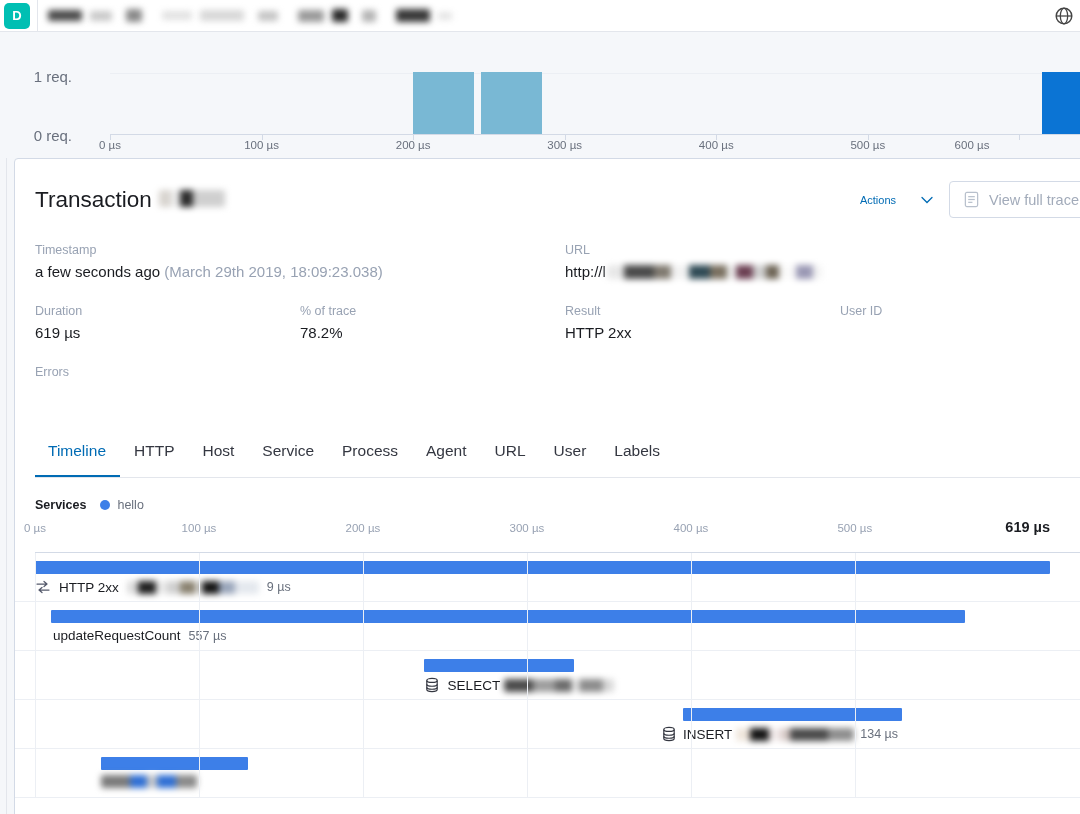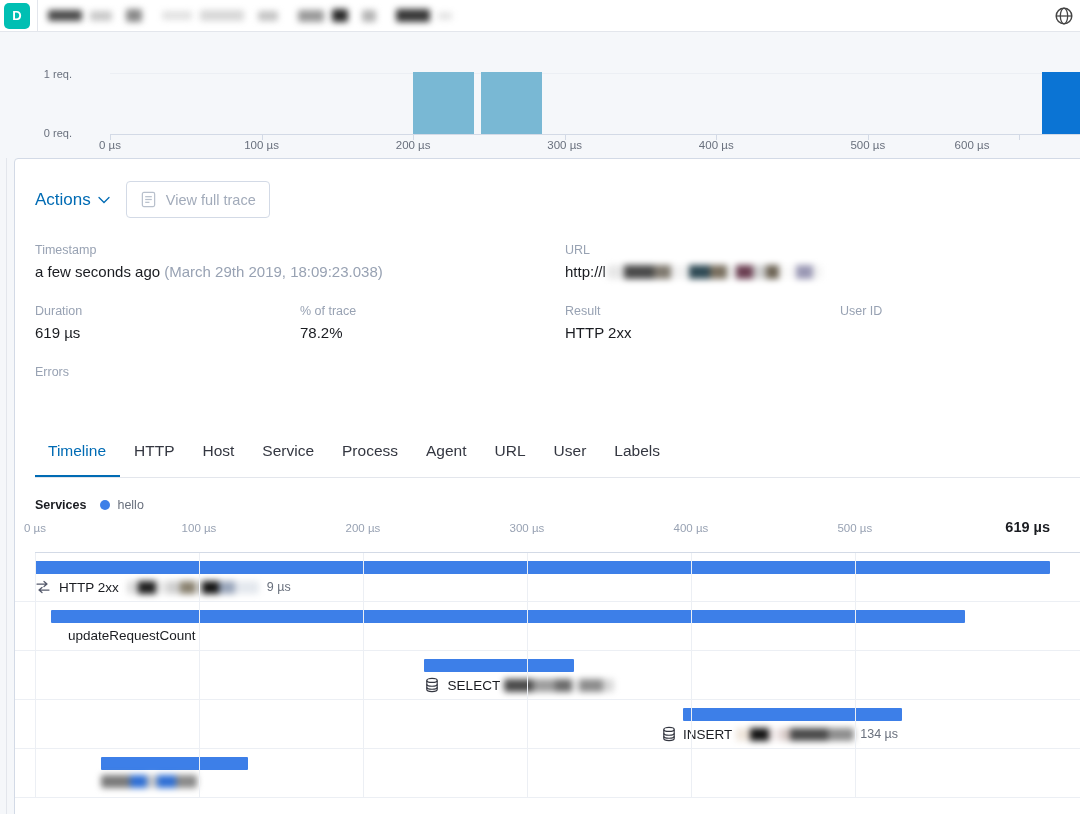--- a/index.html
+++ b/index.html
@@ -36,21 +36,21 @@
     border-radius: 2px;
   }
   .globe-icon { position: absolute; right: 5px; top: 5px; width: 22px; height: 22px; }
 
   
   .histo-wrap {
     position: absolute; top: 33px; left: 0; width: 1080px; height: 113px;
     background: #f5f7fa;
   }
   .histo-ylabel {
-    position: absolute; font-size: 11px; color: #69707d;
+    position: absolute; font-size: 15px; color: #69707d;
     text-align: right; width: 60px;
   }
   .histo-plot {
     position: absolute; left: 110px; top: 40px; width: 970px; height: 62px;
     border-bottom: 1px solid #d3dae6;
   }
   .histo-topline {
     position: absolute; left: 110px; top: 40px; width: 970px;
     height: 1px; background: #eceff4;
   }
@@ -79,21 +79,21 @@
   .card-head {
     display: flex; align-items: center; justify-content: space-between;
     padding: 22px 0 0 20px;
   }
   .tx-title {
     font-size: 22.5px; color: #1a1c21; font-weight: normal;
     display: flex; align-items: baseline; gap: 7px;
   }
   .head-actions { display: flex; align-items: center; gap: 16px; padding-right: 0px; }
   .actions-btn {
-    color: #006bb4; font-size: 17px; display: flex; align-items: center; gap: 7px;
+    color: #006bb4; font-size: 11px; display: flex; align-items: center; gap: 25px;
     cursor: pointer;
   }
   .chev { width: 12px; height: 8px; }
   .viewtrace-btn {
     display: flex; align-items: center; gap: 9px;
     border: 1px solid #d3dae6; border-radius: 4px;
     height: 37px; padding: 0 13px;
     color: #a2abba; font-size: 14.5px; background: #fff;
   }
 
@@ -224,20 +224,24 @@
     <div class="htick-mark" style="left: 716.25px;"></div>
     <div class="htick-mark" style="left: 867.812px;"></div>
     <div class="htick-mark" style="left: 1019.38px;"></div>
   </div>
 
 <div class="scroll-left"></div>
 
 <div class="card">
 
   <div class="card-head">
+    <div class="tx-title">
+      <span>Transaction</span>
+      <span class="blur" style="width:66px;height:17px;background:linear-gradient(90deg,#d8d4cf 0 18%,#eee 18% 32%,#2b2b2b 32% 52%,#cfcfcf 52% 100%);"></span>
+    </div>
     <div class="head-actions">
       <div class="actions-btn">
         <span>Actions</span>
         <svg class="chev" viewBox="0 0 12 8">
           <path d="M1 1.5 L6 6.5 L11 1.5" fill="none" stroke="#006bb4" stroke-width="1.3" stroke-linecap="round"></path>
         </svg>
       </div>
       <div class="viewtrace-btn">
         <svg width="17" height="17" viewBox="0 0 18 18">
           <rect x="2.5" y="1.5" width="13" height="15" rx="1.6" fill="none" stroke="#b8c0cc" stroke-width="1.3"></rect>
@@ -333,21 +337,21 @@
               <path d="M2 5 H12 M9 2.5 L12 5 L9 7.5" fill="none" stroke="#54596b" stroke-width="1.25" stroke-linecap="round" stroke-linejoin="round"></path>
               <path d="M14 11 H4 M7 8.5 L4 11 L7 13.5" fill="none" stroke="#54596b" stroke-width="1.25" stroke-linecap="round" stroke-linejoin="round"></path>
             </svg>
             <span>HTTP 2xx</span>
             <span class="blur" style="width: 132px; height: 13px; background: linear-gradient(90deg, rgb(220, 220, 220) 0px, rgb(220, 220, 220) 8%, rgb(31, 31, 31) 8%, rgb(31, 31, 31) 22%, rgb(234, 234, 234) 22%, rgb(234, 234, 234) 30%, rgb(207, 207, 207) 30%, rgb(207, 207, 207) 40%, rgb(138, 130, 112) 40%, rgb(138, 130, 112) 52%, rgb(240, 240, 240) 52%, rgb(240, 240, 240) 57%, rgb(20, 20, 20) 57%, rgb(20, 20, 20) 70%, rgb(154, 166, 187) 70%, rgb(154, 166, 187) 82%, rgb(228, 232, 238) 82%, rgb(228, 232, 238) 100%);"></span>
             <span class="row-dur">9 µs</span>
           </div>
         </div>
         <div class="row">
           <div class="bar" style="left: 36.3974px; width: 913.336px;"></div>
-          <div class="row-label" style="left: 53px; flex-direction: column;">
+          <div class="row-label" style="left: 38px;">
             <span>updateRequestCount</span>
             <span class="row-dur">557 µs</span>
           </div>
         </div>
         <div class="row">
           <div class="bar" style="left: 408.619px; width: 150.856px;"></div>
           <div class="row-label" style="left: 408.619px;">
             <svg class="icon-sq" viewBox="0 0 16 16">
               <ellipse cx="8" cy="3.4" rx="5.2" ry="2" fill="none" stroke="#343741" stroke-width="1.15"></ellipse>
               <path d="M2.8 3.4 V12.6 C2.8 13.7 5.1 14.6 8 14.6 C10.9 14.6 13.2 13.7 13.2 12.6 V3.4" fill="none" stroke="#343741" stroke-width="1.15"></path>

